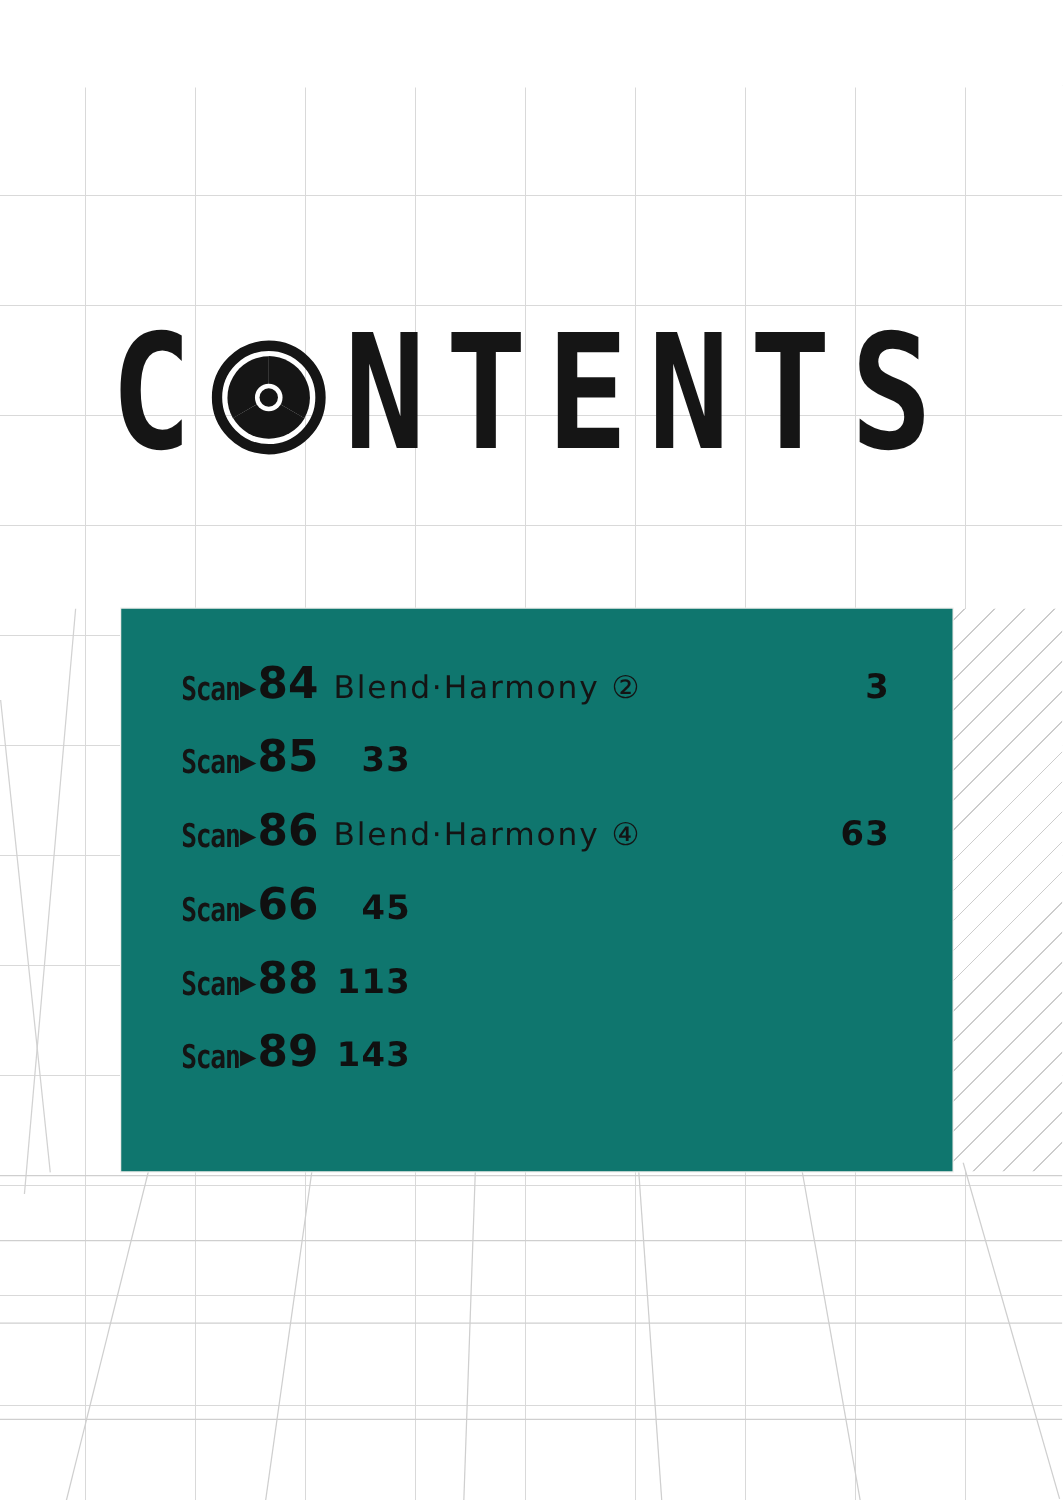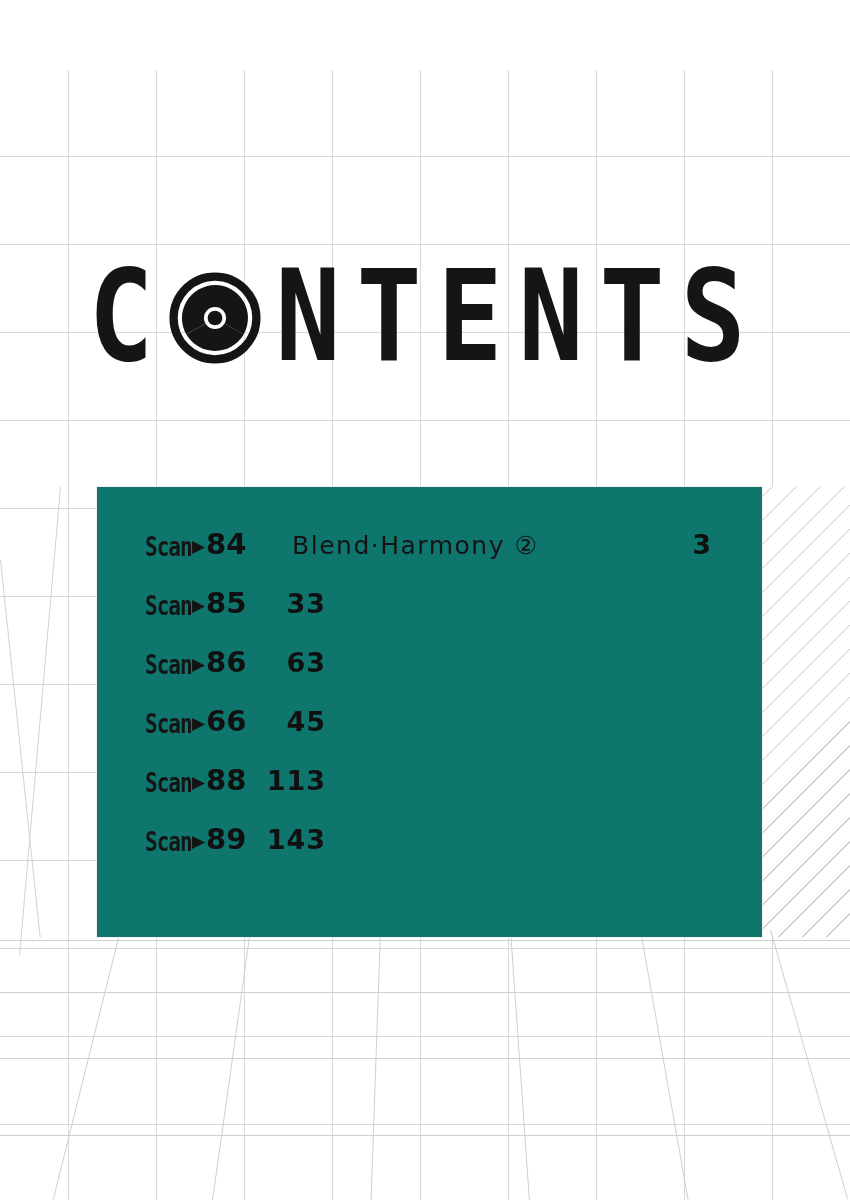--- a/index.html
+++ b/index.html
@@ -153,34 +153,34 @@
   }
   .arrow {
     font-size: 17px;
     color: #141414;
     margin: 0 1px 0 1px;
     transform: translateY(-2px);
     display: inline-block;
   }
   .scan-num {
     font-family: "DejaVu Sans", sans-serif;
-    font-size: 29px;
+    font-size: 35px;
     font-weight: bold;
     color: #101010;
     letter-spacing: 0px;
     min-width: 46px;
     display: inline-block;
   }
   .chapter-title {
     font-family: "DejaVu Sans", sans-serif;
     font-size: 25px;
     font-weight: normal;
     color: #141414;
     letter-spacing: 1.5px;
-    margin-left: 40px;
+    margin-left: 12px;
     flex: 1;
     white-space: nowrap;
   }
   .page-num {
     font-family: "DejaVu Sans", sans-serif;
     font-size: 27px;
     font-weight: bold;
     color: #101010;
     text-align: right;
     min-width: 74px;
@@ -252,20 +252,21 @@
         <span class="scan-label">Scan</span>
         <span class="arrow">▶</span>
         <span class="scan-num">85</span>
         <span class="page-num">33</span>
       </div>
 
       <div class="toc-row">
         <span class="scan-label">Scan</span>
         <span class="arrow">▶</span>
         <span class="scan-num">86</span>
+        <span class="chapter-title">Blend·Harmony ④</span>
         <span class="page-num">63</span>
       </div>
 
       <div class="toc-row">
         <span class="scan-label">Scan</span>
         <span class="arrow">▶</span>
         <span class="scan-num">66</span>
         <span class="page-num">45</span>
       </div>
 

